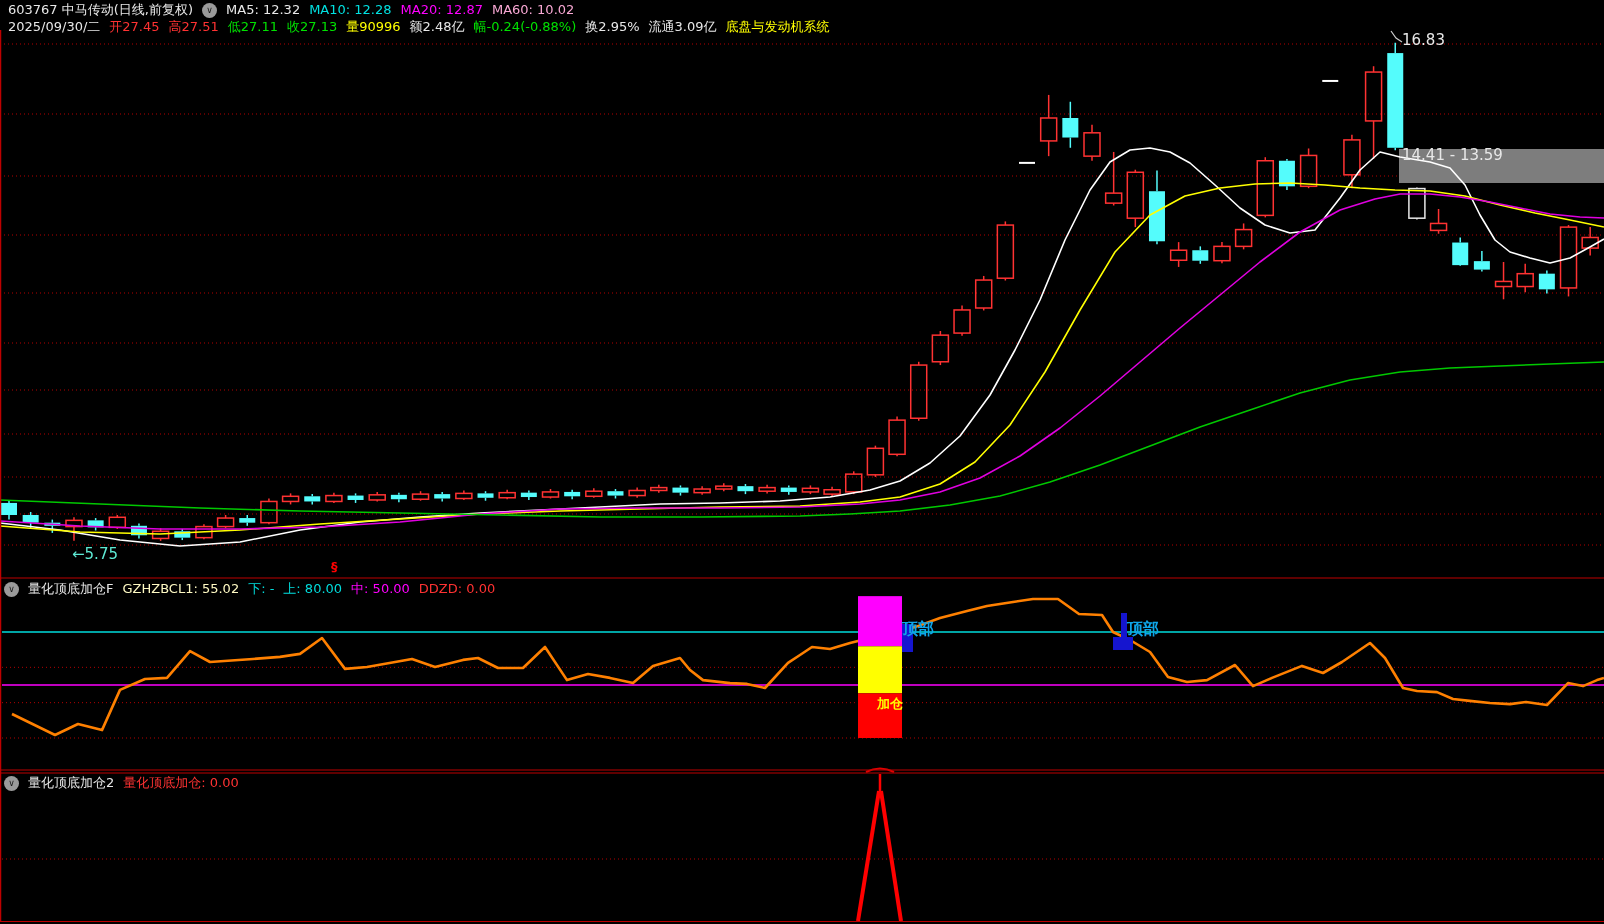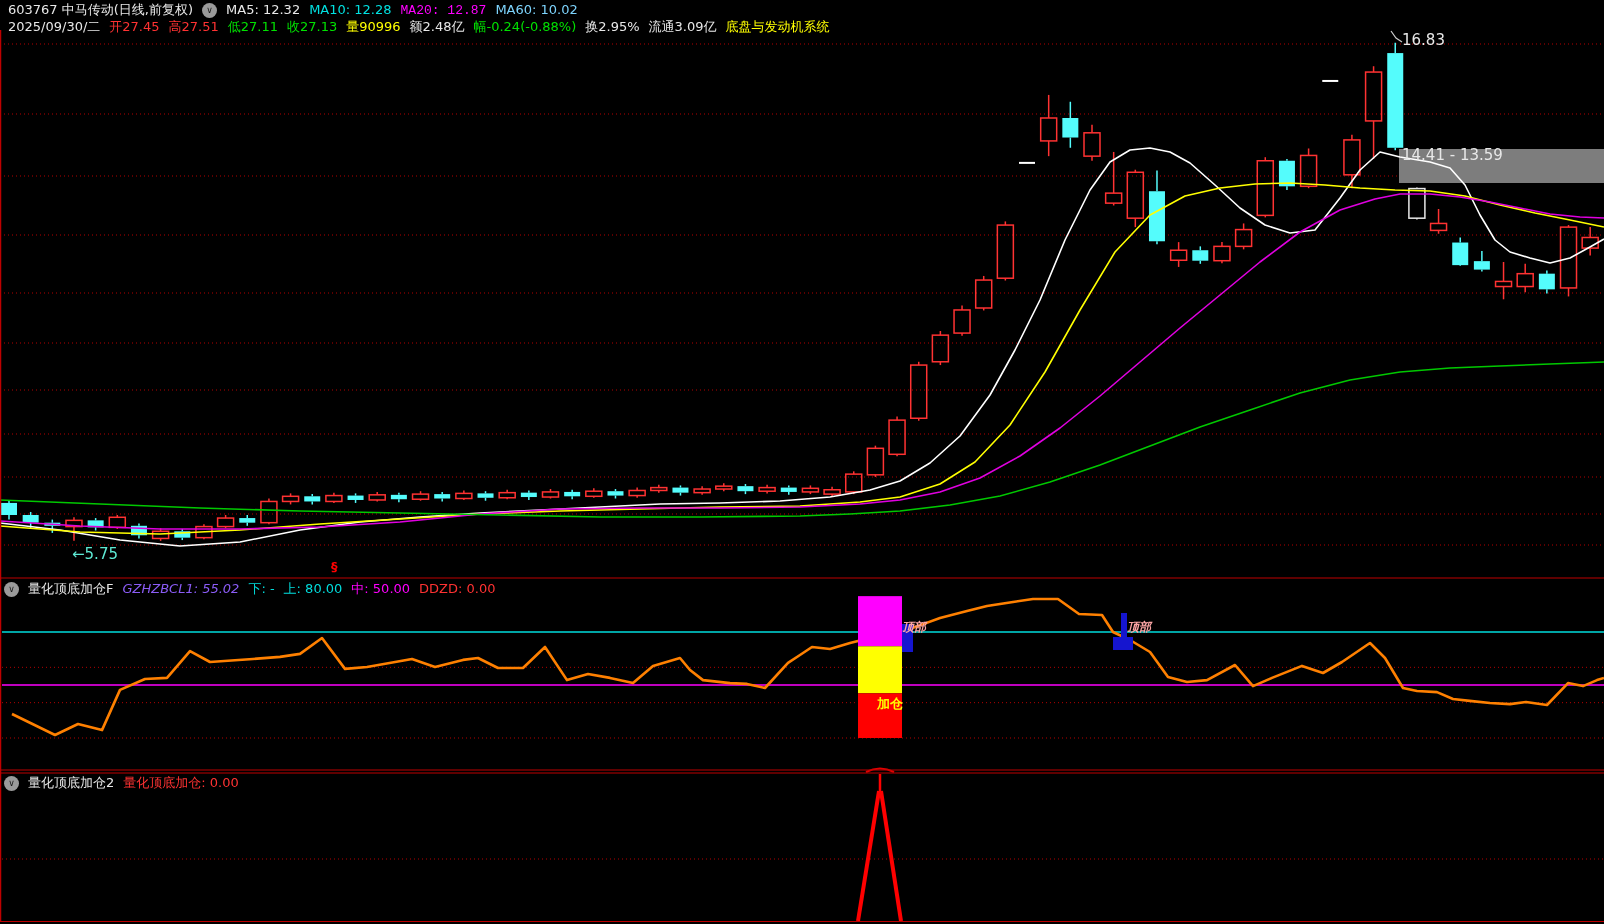--- a/index.html
+++ b/index.html
@@ -14,21 +14,21 @@
        vertical-align:middle;margin-right:6px;}
   .panel-hdr{position:absolute;left:4px;white-space:nowrap;font-size:13px;line-height:16px;}
   .panel-hdr span{margin-right:9px;}
   #p2hdr{top:581px;}
   #p3hdr{top:775px;}
   .lbl{position:absolute;white-space:nowrap;}
   #lbl-high{left:1402px;top:31px;color:#e8e8e8;font-size:15px;}
   #lbl-range{left:1402px;top:146px;color:#e8e8e8;font-size:15px;}
   #lbl-low{left:72px;top:545px;color:#5eead4;font-size:15px;}
   #lbl-marker{left:331px;top:559px;color:#ff0000;font-size:13px;font-weight:bold;}
-  .top-label{color:#fca5a5;font-size:12px;font-weight:bold;font-style:italic;}
+  .top-label{color:#0ea5e9;font-size:16px;font-weight:bold;}
   #lbl-top1{left:902px;top:619px;}
   #lbl-top2{left:1127px;top:619px;}
   #lbl-add{left:877px;top:695px;color:#ffff00;font-size:13px;font-weight:bold;}
   #watermark{left:598px;top:871px;width:420px;text-align:center;color:#dd1010;
        font-size:27px;font-weight:bold;letter-spacing:1px;}
   svg{position:absolute;left:0;top:0;}
 </style>
 </head>
 <body>
 
@@ -300,34 +300,34 @@
       <g>
         <line x1="0" y1="578" x2="1604" y2="578" stroke="#be0000" stroke-width="1.2"></line>
         <line x1="0" y1="770" x2="1604" y2="770" stroke="#be0000" stroke-width="1.2"></line>
         <line x1="0" y1="773" x2="1604" y2="773" stroke="#be0000" stroke-width="1.2"></line>
         <line x1="0" y1="921.5" x2="1604" y2="921.5" stroke="#be0000" stroke-width="1.2"></line>
         <line x1="0.5" y1="30" x2="0.5" y2="921" stroke="#be0000" stroke-width="1.5"></line>
       </g>
     </svg>
 
   <div class="hdr" id="hdr1">
-    <span style="color:#e8e8e8">603767 中马传动(日线,前复权)</span><span class="collapse-icon">∨</span><span id="ma-values"><span style="color: rgb(232, 232, 232);">MA5: 12.32</span><span style="color: rgb(0, 225, 225);">MA10: 12.28</span><span style="color: rgb(255, 0, 255); font-family: Liberation Mono, monospace;">MA20: 12.87</span><span style="color: #7dd3fc;">MA60: 10.02</span></span>
+    <span style="color:#e8e8e8">603767 中马传动(日线,前复权)</span><span class="collapse-icon">∨</span><span id="ma-values"><span style="color: rgb(232, 232, 232);">MA5: 12.32</span><span style="color: rgb(0, 225, 225);">MA10: 12.28</span><span style="color: rgb(255, 0, 255);">MA20: 12.87</span><span style="color: #f9a8d4;">MA60: 10.02</span></span>
   </div>
 
   <div class="hdr" id="hdr2">
     <span id="quote-values"><span style="color: rgb(232, 232, 232);">2025/09/30/二</span><span style="color: rgb(255, 50, 50);">开27.45</span><span style="color: rgb(255, 50, 50);">高27.51</span><span style="color: rgb(0, 225, 0);">低27.11</span><span style="color: rgb(0, 225, 0);">收27.13</span><span style="color: rgb(255, 255, 0);">量90996</span><span style="color: rgb(232, 232, 232);">额2.48亿</span><span style="color: rgb(0, 225, 0);">幅-0.24(-0.88%)</span><span style="color: rgb(232, 232, 232);">换2.95%</span><span style="color: rgb(232, 232, 232);">流通3.09亿</span><span style="color: rgb(255, 255, 0);">底盘与发动机系统</span></span>
   </div>
 
   <div class="lbl" id="lbl-high">16.83</div>
   <div class="lbl" id="lbl-range">14.41 - 13.59</div>
   <div class="lbl" id="lbl-low">←5.75</div>
   <div class="lbl" id="lbl-marker">§</div>
 
   <div class="panel-hdr" id="p2hdr">
-    <span class="collapse-icon">∨</span><span style="color:#e8e8e8">量化顶底加仓F</span><span id="p2params"><span style="color: #8b5cf6; font-style: italic;">GZHZBCL1: 55.02</span><span style="color: rgb(0, 220, 220);">下: -</span><span style="color: rgb(0, 220, 220);">上: 80.00</span><span style="color: rgb(255, 0, 255);">中: 50.00</span><span style="color: rgb(255, 50, 50); margin-top: 40px;">DDZD: 0.00</span></span>
+    <span class="collapse-icon">∨</span><span style="color:#e8e8e8">量化顶底加仓F</span><span id="p2params"><span style="color: #fef9c3;">GZHZBCL1: 55.02</span><span style="color: rgb(0, 220, 220);">下: -</span><span style="color: rgb(0, 220, 220);">上: 80.00</span><span style="color: rgb(255, 0, 255);">中: 50.00</span><span style="color: rgb(255, 50, 50); margin-top: 40px;">DDZD: 0.00</span></span>
   </div>
 
   <div class="lbl top-label" id="lbl-top1">顶部</div>
   <div class="lbl top-label" id="lbl-top2">顶部</div>
   <div class="lbl" id="lbl-add">加仓</div>
 
   <div class="panel-hdr" id="p3hdr">
     <span class="collapse-icon">∨</span><span style="color:#e8e8e8">量化顶底加仓2</span><span id="p3value"><span style="color: rgb(255, 50, 50);">量化顶底加仓: 0.00</span></span>
   </div>
 

